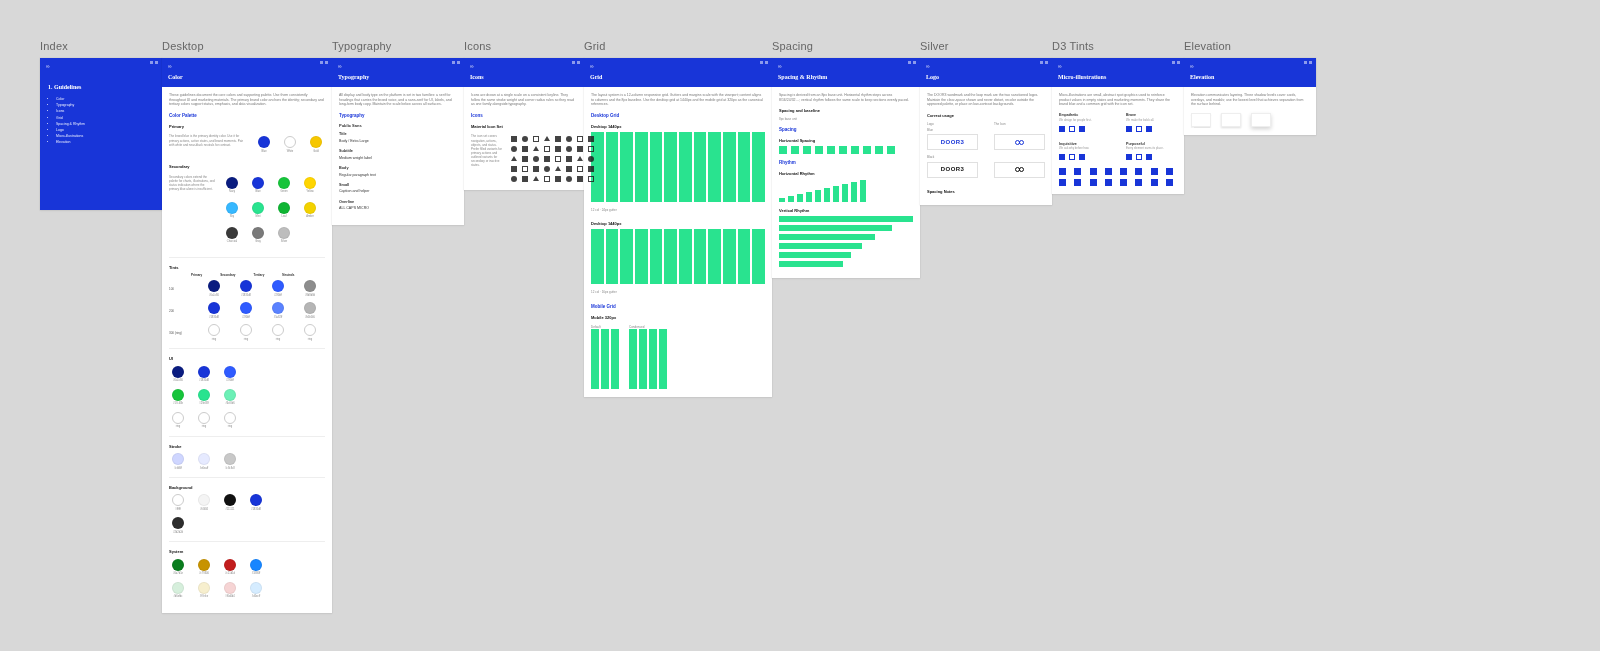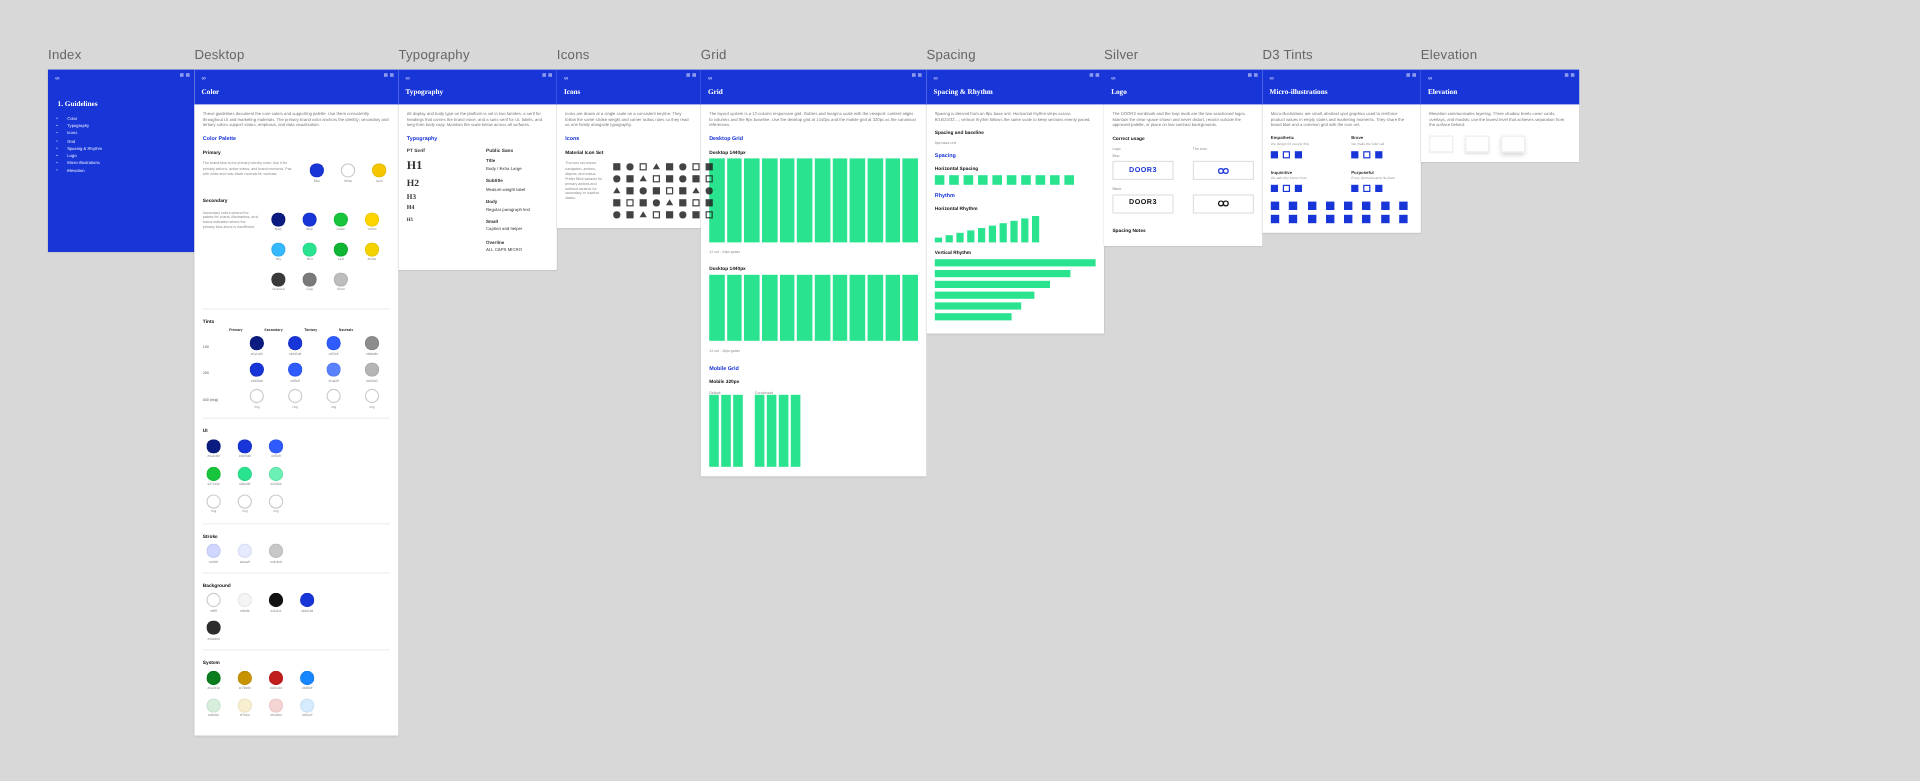--- a/index.html
+++ b/index.html
@@ -499,30 +499,20 @@
         <div class="ctrls">
             <span></span>
             <span></span>
           </div>
         <div class="title">Typography</div>
       </div>
       <div class="body">
         <div class="blurb">All display and body type on the platform is set in two families: a serif for headings that carries the brand voice, and a sans-serif for UI, labels, and long-form body copy. Maintain the scale below across all surfaces.</div>
         <div class="section-h">Typography</div>
         <div class="typo-cols">
-          <div class="typo-col">
-            <div class="fam">PT Serif</div>
-            <div class="scale">
-              <div class="h1">H1</div>
-              <div class="h2">H2</div>
-              <div class="h3">H3</div>
-              <div class="h4">H4</div>
-              <div class="h5">H5</div>
-            </div>
-          </div>
           <div class="typo-col right">
             <div class="fam">Public Sans</div>
             <div class="scale" id="sans-scale">
                 <div>
                   <div class="lbl">Title</div>
                   <div>Body / Extra Large</div>
                 </div>
                 <div>
                   <div class="lbl">Subtitle</div>
                   <div>Medium weight label</div>

